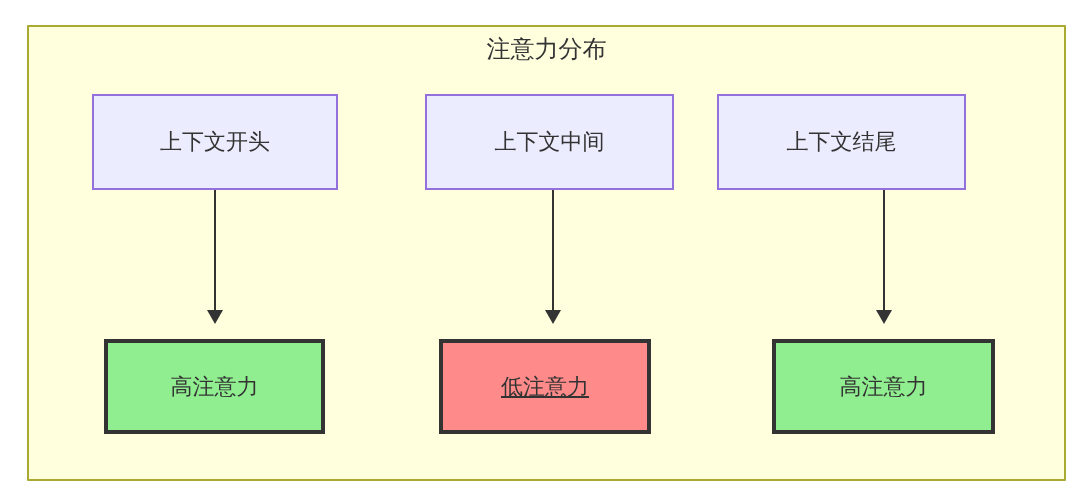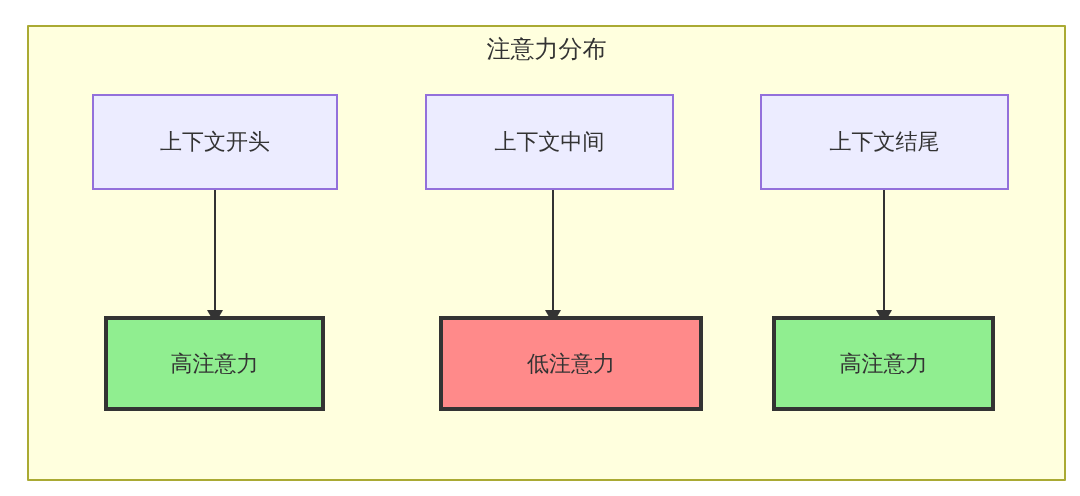--- a/index.html
+++ b/index.html
@@ -49,32 +49,32 @@
     text-align: center;
   }
   .node.source {
     background: var(--node-bg, #ececff);
     border: 2px solid var(--node-border, #9370db);
     top: 67px;
     height: 96px;
   }
   .node.result {
     border: 4px solid var(--result-border, #333333);
-    top: 289px;
+    top: 312px;
     height: 95px;
   }
   .node.result.high { background: var(--high-bg, #90ee90); }
   .node.result.low  { background: var(--low-bg, #ff8a8a); }
 
   #src-0 { left: 63px;  width: 246px; }
   #src-1 { left: 396px; width: 249px; }
-  #src-2 { left: 731px; width: 249px; }
+  #src-2 { left: 688px; width: 249px; }
 
   #res-0 { left: 75px;  width: 221px; }
-  #res-1 { left: 410px; width: 264px; }
+  #res-1 { left: 410px; width: 212px; text-decoration: underline; }
   #res-2 { left: 743px; width: 223px; }
 
   .edges {
     position: absolute;
     left: 0;
     top: 0;
     width: 1039px;
     height: 456px;
     pointer-events: none;
   }

